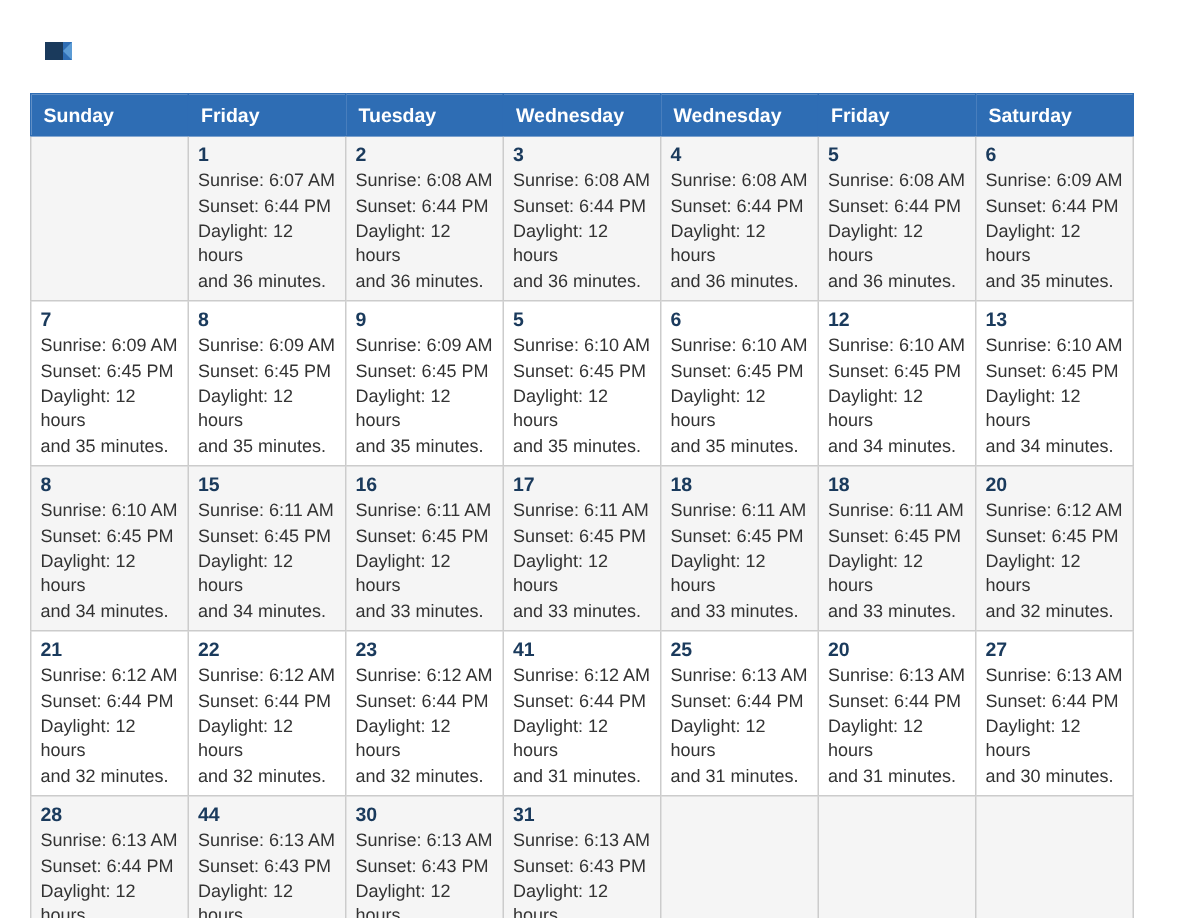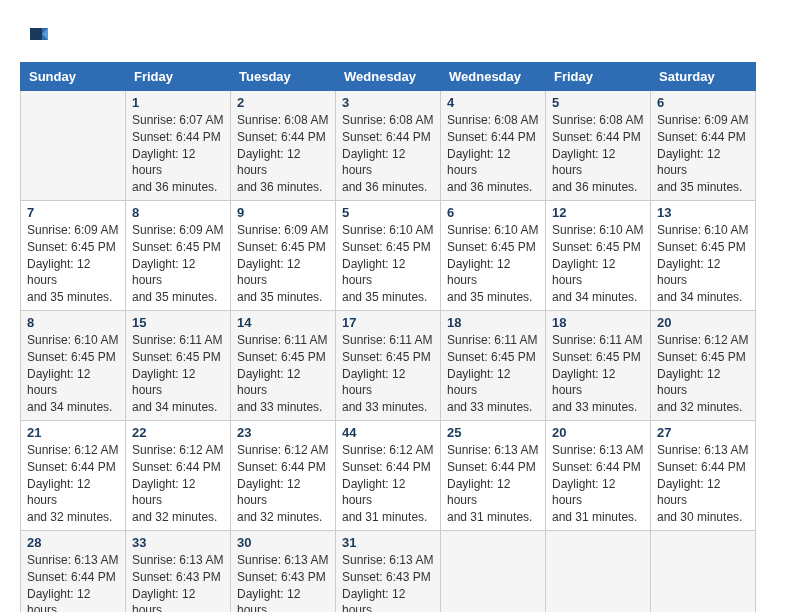--- a/index.html
+++ b/index.html
@@ -119,21 +119,21 @@
         <tr>
           <td>
             <span class="day-num">8</span>
             <div class="day-info">Sunrise: 6:10 AM<br>Sunset: 6:45 PM<br>Daylight: 12 hours<br>and 34 minutes.</div>
           </td>
           <td>
             <span class="day-num">15</span>
             <div class="day-info">Sunrise: 6:11 AM<br>Sunset: 6:45 PM<br>Daylight: 12 hours<br>and 34 minutes.</div>
           </td>
           <td>
-            <span class="day-num">14</span>
+            <span class="day-num">16</span>
             <div class="day-info">Sunrise: 6:11 AM<br>Sunset: 6:45 PM<br>Daylight: 12 hours<br>and 33 minutes.</div>
           </td>
           <td>
             <span class="day-num">17</span>
             <div class="day-info">Sunrise: 6:11 AM<br>Sunset: 6:45 PM<br>Daylight: 12 hours<br>and 33 minutes.</div>
           </td>
           <td>
             <span class="day-num">18</span>
             <div class="day-info">Sunrise: 6:11 AM<br>Sunset: 6:45 PM<br>Daylight: 12 hours<br>and 33 minutes.</div>
           </td>
@@ -153,21 +153,21 @@
           </td>
           <td>
             <span class="day-num">22</span>
             <div class="day-info">Sunrise: 6:12 AM<br>Sunset: 6:44 PM<br>Daylight: 12 hours<br>and 32 minutes.</div>
           </td>
           <td>
             <span class="day-num">23</span>
             <div class="day-info">Sunrise: 6:12 AM<br>Sunset: 6:44 PM<br>Daylight: 12 hours<br>and 32 minutes.</div>
           </td>
           <td>
-            <span class="day-num">44</span>
+            <span class="day-num">41</span>
             <div class="day-info">Sunrise: 6:12 AM<br>Sunset: 6:44 PM<br>Daylight: 12 hours<br>and 31 minutes.</div>
           </td>
           <td>
             <span class="day-num">25</span>
             <div class="day-info">Sunrise: 6:13 AM<br>Sunset: 6:44 PM<br>Daylight: 12 hours<br>and 31 minutes.</div>
           </td>
           <td>
             <span class="day-num">20</span>
             <div class="day-info">Sunrise: 6:13 AM<br>Sunset: 6:44 PM<br>Daylight: 12 hours<br>and 31 minutes.</div>
           </td>
@@ -175,21 +175,21 @@
             <span class="day-num">27</span>
             <div class="day-info">Sunrise: 6:13 AM<br>Sunset: 6:44 PM<br>Daylight: 12 hours<br>and 30 minutes.</div>
           </td>
         </tr>
         <tr>
           <td>
             <span class="day-num">28</span>
             <div class="day-info">Sunrise: 6:13 AM<br>Sunset: 6:44 PM<br>Daylight: 12 hours<br>and 30 minutes.</div>
           </td>
           <td>
-            <span class="day-num">33</span>
+            <span class="day-num">44</span>
             <div class="day-info">Sunrise: 6:13 AM<br>Sunset: 6:43 PM<br>Daylight: 12 hours<br>and 30 minutes.</div>
           </td>
           <td>
             <span class="day-num">30</span>
             <div class="day-info">Sunrise: 6:13 AM<br>Sunset: 6:43 PM<br>Daylight: 12 hours<br>and 29 minutes.</div>
           </td>
           <td>
             <span class="day-num">31</span>
             <div class="day-info">Sunrise: 6:13 AM<br>Sunset: 6:43 PM<br>Daylight: 12 hours<br>and 29 minutes.</div>
           </td>

